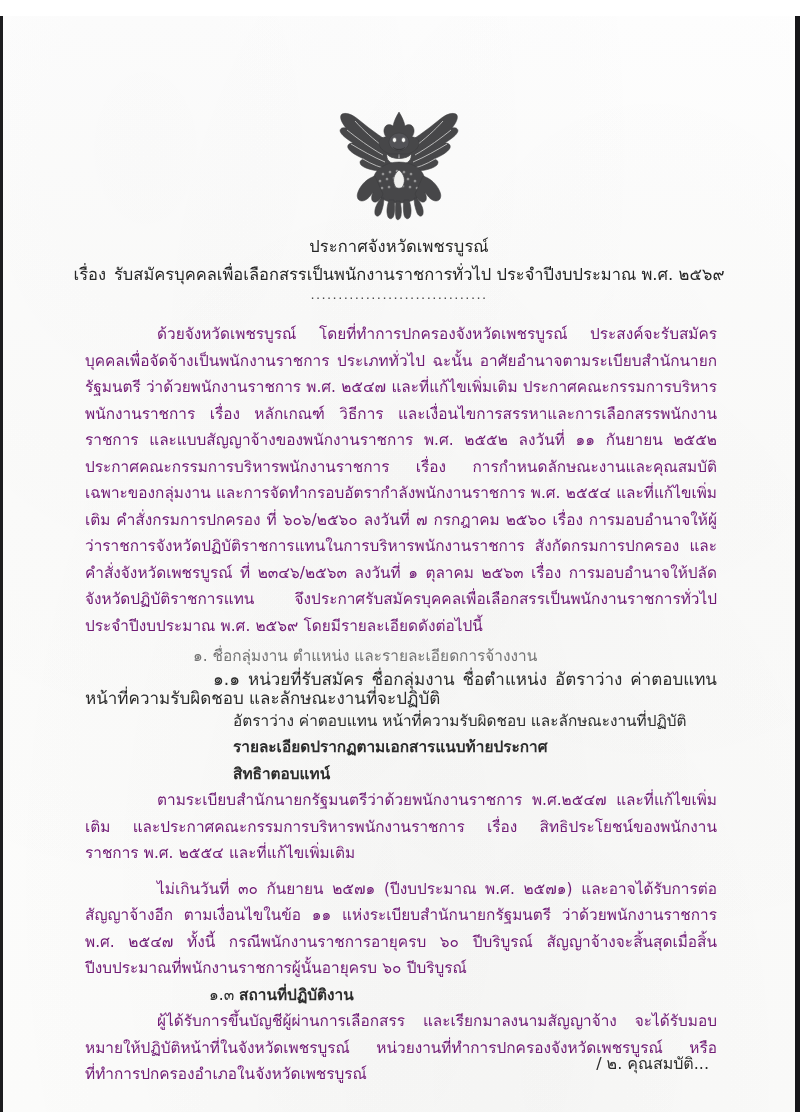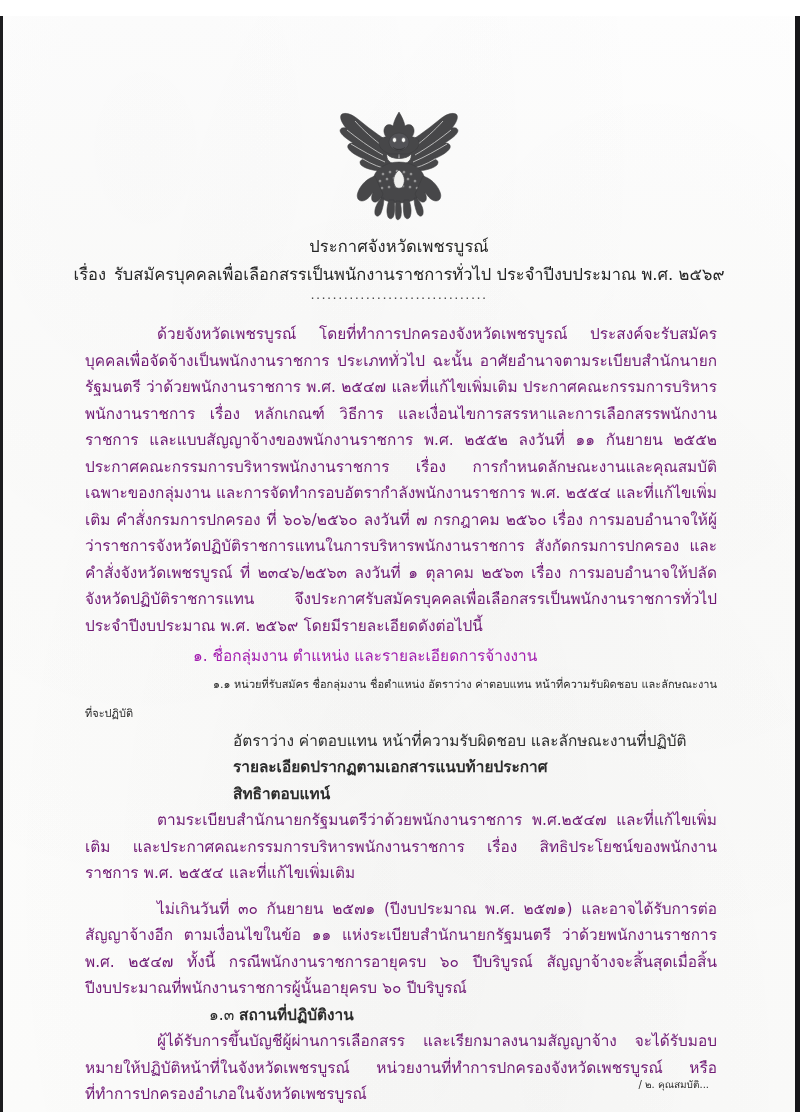--- a/index.html
+++ b/index.html
@@ -111,58 +111,58 @@
     color: #701a75;
     word-spacing: 0.3px;
   }
   p.para.indent-first {
     text-indent: 72px;
   }
   .lvl1 {
     margin: 0;
     font-size: 15.4px;
     line-height: 26.5px;
-    color: #a21caf;
+    color: #737373;
     padding-left: 108px;
   }
   .lvl2 {
     margin: 0;
     font-size: 15.4px;
     line-height: 26.5px;
     color: #2b2b2b;
     padding-left: 144px;
     text-indent: -20px;
   }
   .lvl2-flow {
     margin: 0;
-    font-size: 11px;
-    line-height: 29px;
+    font-size: 17px;
+    line-height: 19px;
     color: #2b2b2b;
     text-align: justify;
     text-indent: 128px;
   }
   .lvl3 {
     margin: 0;
     font-size: 15.4px;
     line-height: 26.5px;
     color: #2b2b2b;
     padding-left: 148px;
   }
   .bold {
     font-weight: 700;
   }
   .spacer-sm { height: 4px; }
   .spacer-md { height: 9px; }
 
   
   .footer-note {
     position: absolute;
-    bottom: 36px;
+    bottom: 52px;
     right: 86px;
-    font-size: 10px;
+    font-size: 16px;
     color: #2b2b2b;
   }
 </style>
 </head>
 <body>
 
 <div class="page">
   <div class="paper-noise"></div>
 
   <div class="content">

